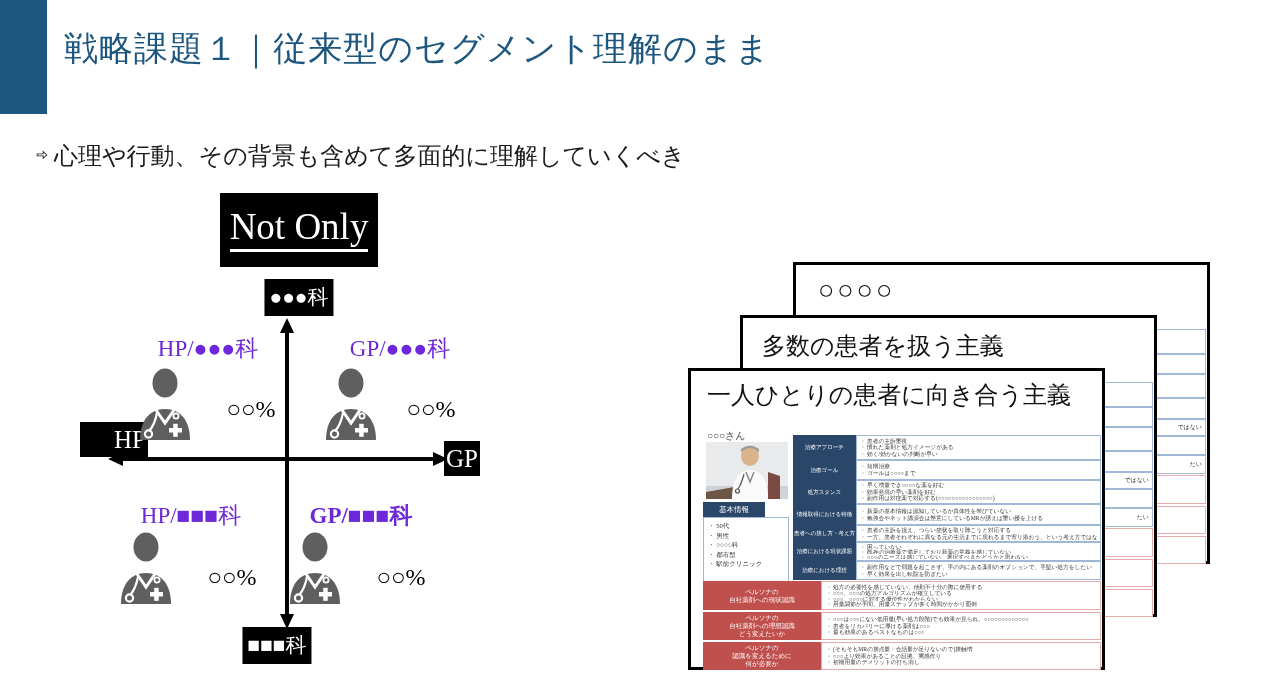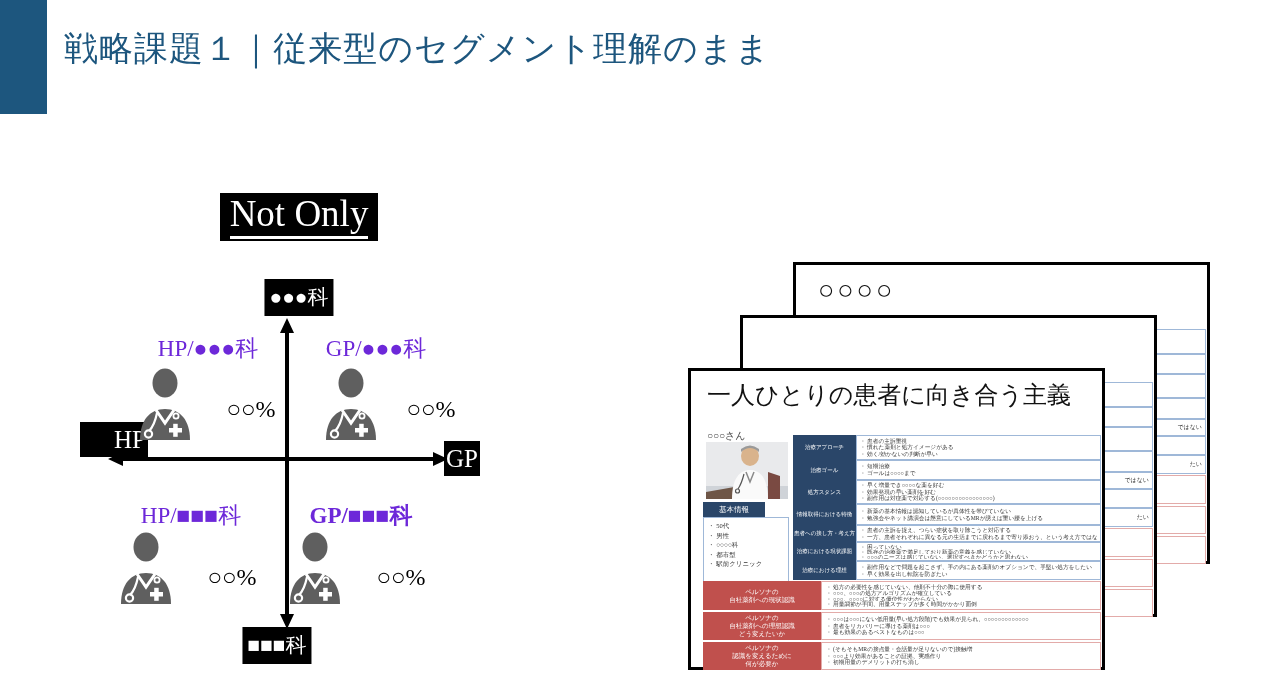--- a/index.html
+++ b/index.html
@@ -6,41 +6,41 @@
   .stage{position:relative;width:1280px;height:688px;background:#fff;overflow:hidden;
          font-family:Liberation Serif, serif;color:#111;}
 
   
   .accent-bar{position:absolute;left:0;top:0;width:47px;height:114px;background:#1D567E;}
   .page-title{position:absolute;left:64px;top:26px;font-size:34px;color:#1D567E;
               letter-spacing:1px;white-space:nowrap;}
   .subtitle{position:absolute;left:36px;top:140px;font-size:24px;color:#1c1c1c;white-space:nowrap;}
 
   
-  .section-header{position:absolute;top:193px;height:48px;background:#000;color:#fff;
+  .section-header{position:absolute;top:193px;height:74px;background:#000;color:#fff;
                   font-size:37px;display:flex;align-items:center;justify-content:center;
                   box-sizing:border-box;padding:0 6px;}
   .section-header span{border-bottom:3px solid #fff;padding-bottom:2px;line-height:1.05;}
   #header-notonly{left:220px;width:158px;}
   #header-butalso{left:822px;width:142px;}
 
   
   .axes{position:absolute;left:0;top:0;pointer-events:none;}
   .axis-chip{position:absolute;background:#000;color:#fff;font-size:21px;line-height:1;
              padding:8px 5px;transform:translateX(-50%);white-space:nowrap;}
   #axis-top{left:299px;top:279px;}
   #axis-bottom{left:277px;top:627px;}
   .hp-chip{position:absolute;background:#000;color:#fff;font-size:25px;line-height:1;
            padding:5px 2px;white-space:nowrap;}
   #axis-left{left:80px;top:422px;padding-left:34px;}
   #axis-right{left:444px;top:441px;}
 
   .q-label{position:absolute;transform:translateX(-50%);font-size:23px;color:#6d28d9;white-space:nowrap;}
   #q1-label{left:208px;top:333px;}
-  #q2-label{left:376px;top:333px;}
+  #q2-label{left:400px;top:333px;}
   #q3-label{left:191px;top:500px;}
   #q4-label{left:361px;top:500px;font-weight:bold;}
   .q-pct{position:absolute;transform:translate(-50%,-50%);font-size:24px;color:#000;white-space:nowrap;}
   #q1-pct{left:251px;top:409px;}
   #q2-pct{left:431px;top:409px;}
   #q3-pct{left:232px;top:577px;}
   #q4-pct{left:401px;top:577px;}
   .doctor{position:absolute;width:56px;height:73px;}
   #q1-doc{left:137px;top:368px;}
   #q2-doc{left:323px;top:368px;}
@@ -88,20 +88,21 @@
   .frag{font-size:6px;color:#333;text-align:right;}
   .sliver .row-body,.sliver .red-body{align-items:flex-end;}
 </style>
 </head>
 <body>
 
 <div class="stage">
 
   <div class="accent-bar"></div>
   <div class="page-title">戦略課題１｜従来型のセグメント理解のまま</div>
+  <div class="subtitle">⇨ 心理や行動、その背景も含めて多面的に理解していくべき</div>
 
   <div class="section-header" id="header-notonly">
     <span>Not Only</span>
   </div>
 
   <svg class="axes" width="1280" height="688">
     <line x1="287" y1="327" x2="287" y2="620" stroke="#000" stroke-width="4"></line>
     <polygon points="287,318 280,333 294,333" fill="#000"></polygon>
     <polygon points="287,629 280,614 294,614" fill="#000"></polygon>
     <line x1="117" y1="459" x2="439" y2="459" stroke="#000" stroke-width="4"></line>
@@ -219,20 +220,21 @@
           <div class="red-body"></div>
         </div>
         <div class="row" style="height: 28px;">
           <div class="red-head"></div>
           <div class="red-body"></div>
         </div>
       </div>
   </div>
 
   <div class="card sliver" id="card-mid">
+    <div class="card-title">多数の患者を扱う主義</div>
     <div class="blue-table">
         <div class="row" style="height: 25px;">
           <div class="row-head"></div>
           <div class="row-body"></div>
         </div>
         <div class="row" style="height: 20px;">
           <div class="row-head"></div>
           <div class="row-body"></div>
         </div>
         <div class="row" style="height: 24px;">

